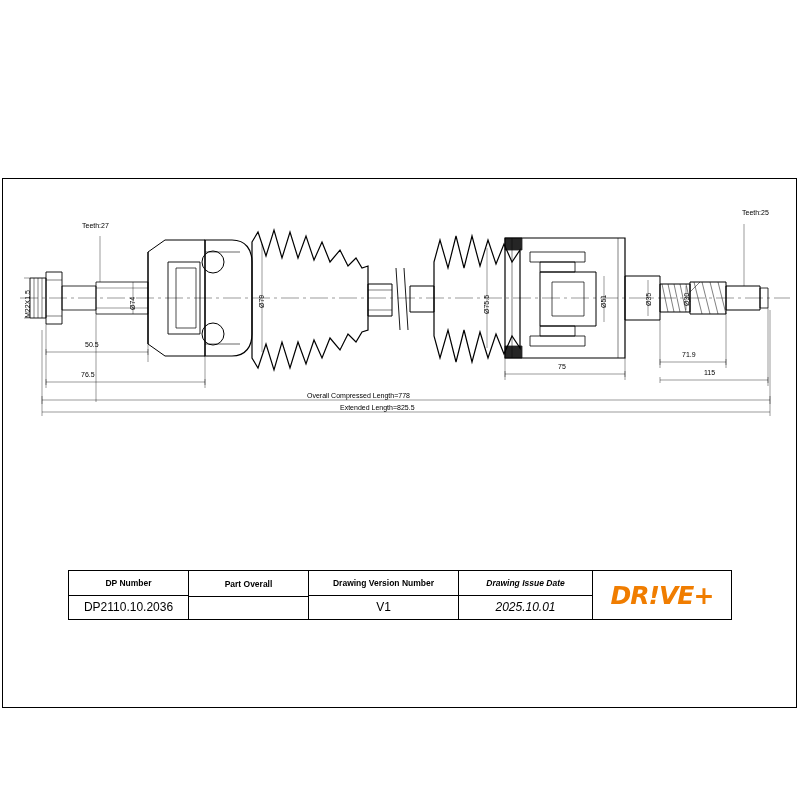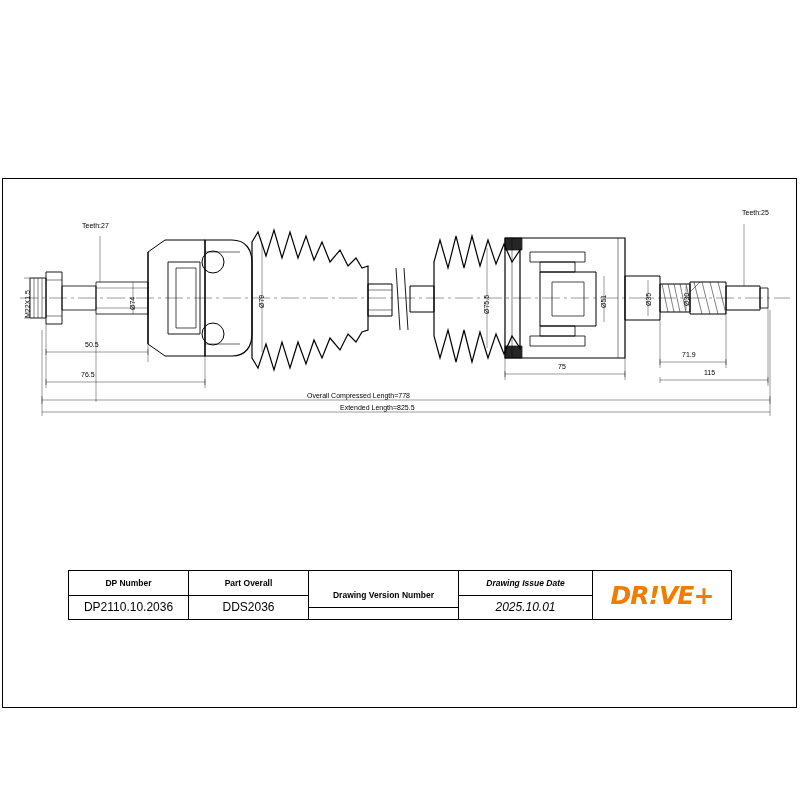--- a/index.html
+++ b/index.html
@@ -149,24 +149,24 @@
   <div class="lbl dim" style="left:307px;top:392px;">Overall  Compressed  Length=778</div>
   <div class="lbl dim" style="left:340px;top:404px;">Extended  Length=825.5</div>
 
   <div class="tb">
     <div class="cell" style="width:120px;">
       <div class="hd">DP Number</div>
       <div class="vl">DP2110.10.2036</div>
     </div>
     <div class="cell" style="width:120px;">
       <div class="hd">Part Overall</div>
-      <div class="vl">DDS2036</div>
     </div>
     <div class="cell" style="width:150px;justify-content:center;">
       <div class="hd">Drawing Version Number</div>
+      <div class="vl">V1</div>
     </div>
     <div class="cell" style="width:134px;font-style:italic;">
       <div class="hd">Drawing Issue Date</div>
       <div class="vl">2025.10.01</div>
     </div>
     <div class="cell" style="flex:1;">
       <div class="logo">
         <span>DR!VE</span>
           <span class="plus">+</span>
       </div>

